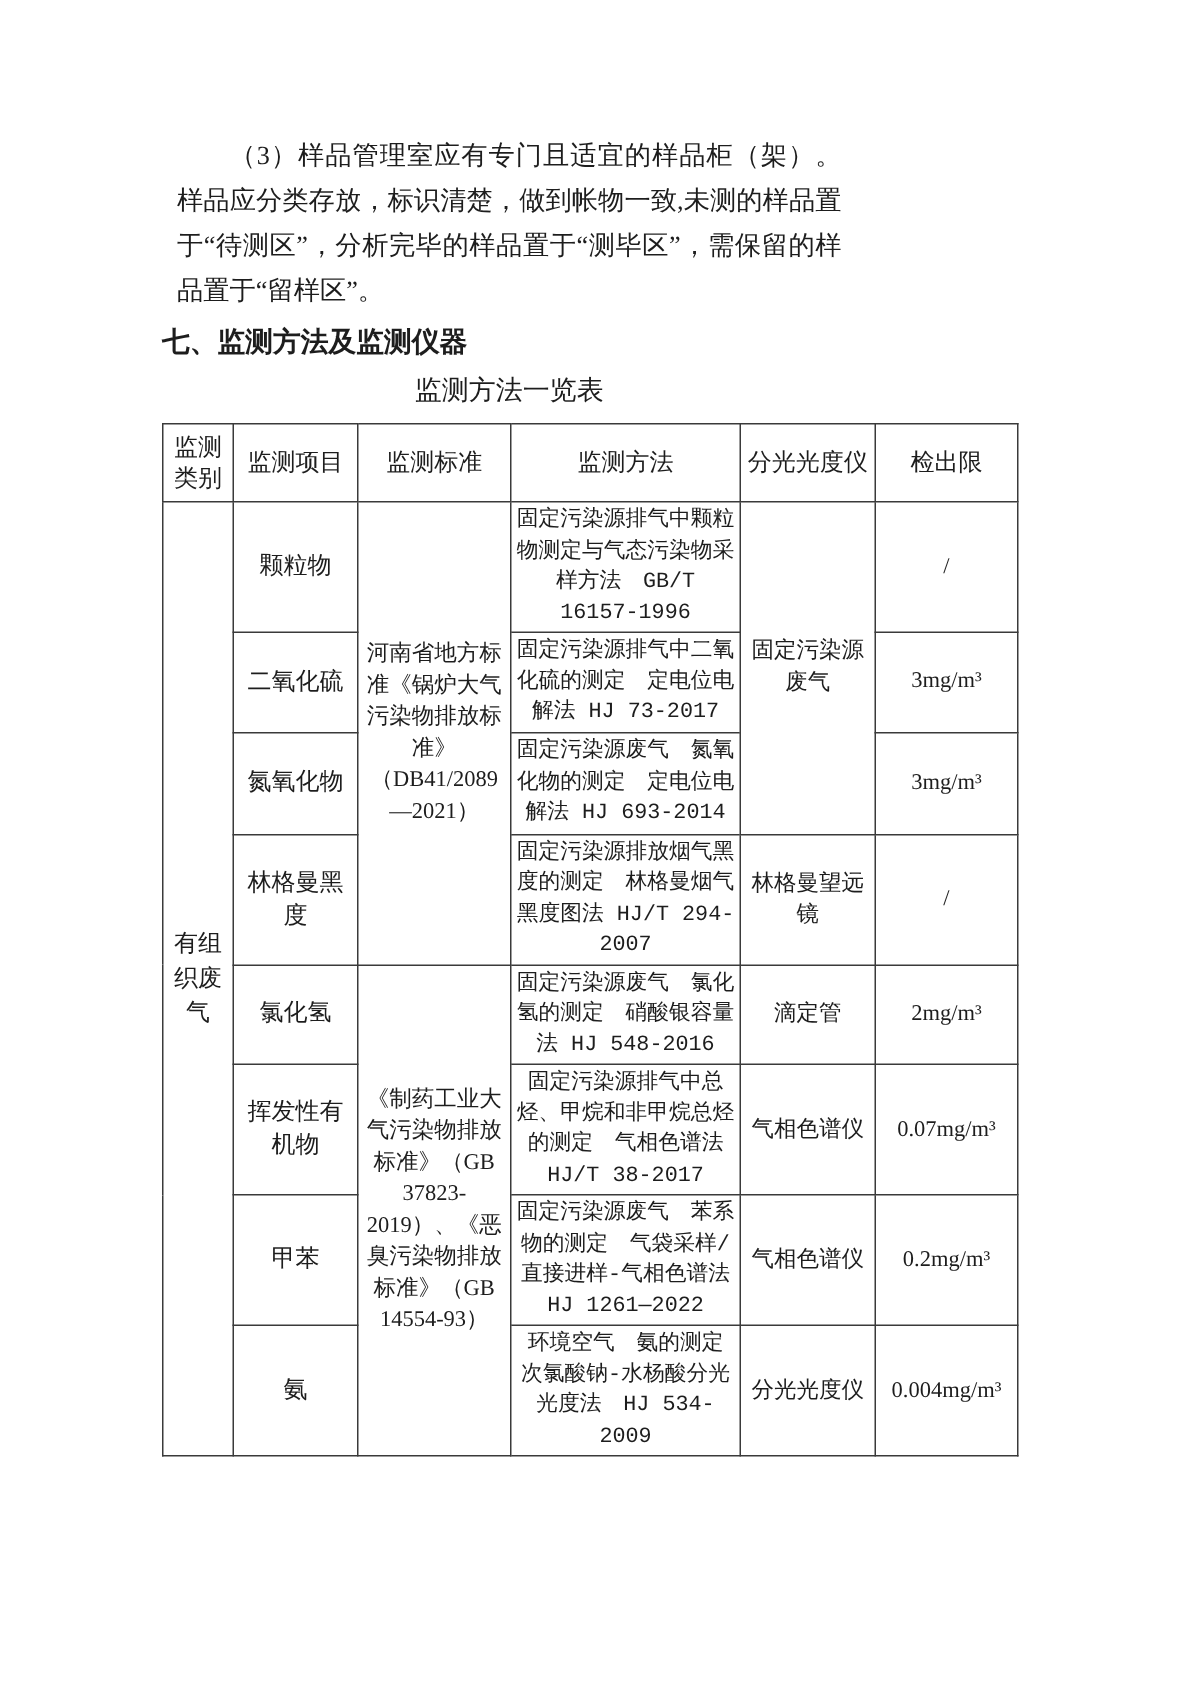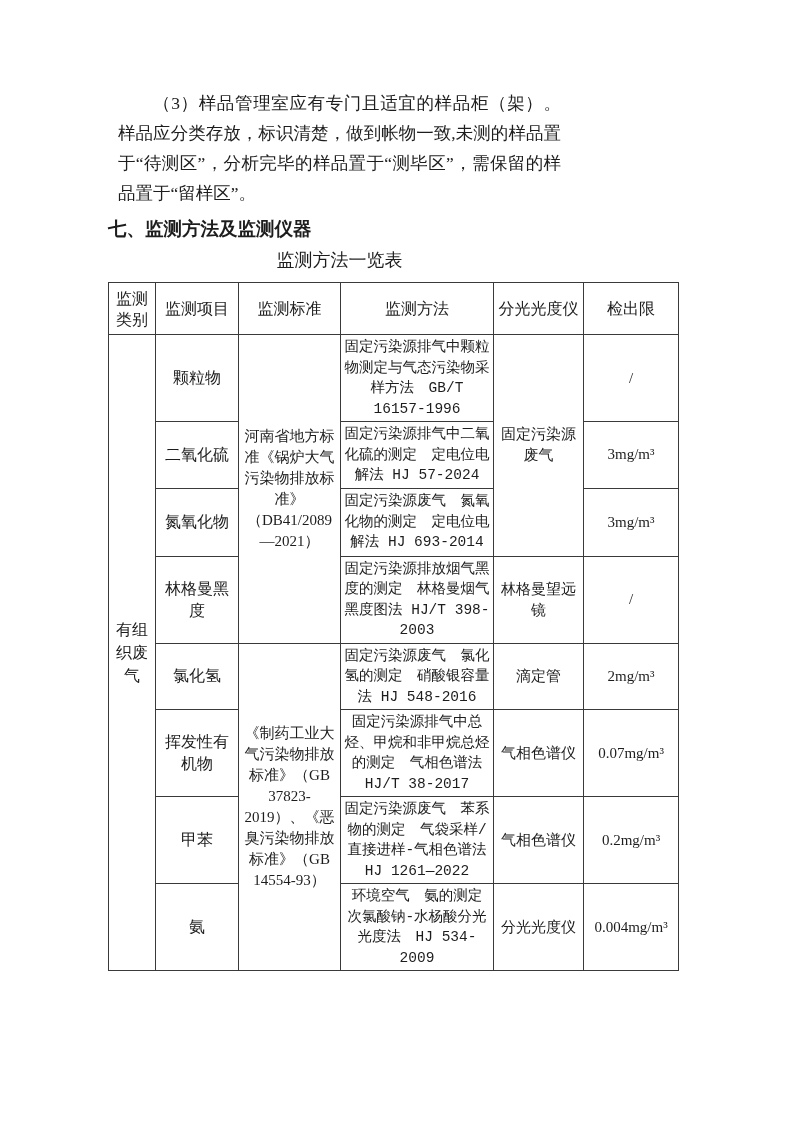--- a/index.html
+++ b/index.html
@@ -99,31 +99,31 @@
       <tr class="r1">
         <td class="c-cat" rowspan="8">有组织废气</td>
         <td class="c-item">颗粒物</td>
         <td class="c-std" rowspan="4">河南省地方标准《锅炉大气污染物排放标准》（DB41/2089—2021）</td>
         <td class="c-method">固定污染源排气中颗粒物测定与气态污染物采样方法　GB/T 16157-1996</td>
         <td class="c-instr" rowspan="3">固定污染源废气</td>
         <td class="c-limit">/</td>
       </tr>
       <tr class="r2">
         <td class="c-item">二氧化硫</td>
-        <td class="c-method">固定污染源排气中二氧化硫的测定　定电位电解法 HJ 57-2024</td>
+        <td class="c-method">固定污染源排气中二氧化硫的测定　定电位电解法 HJ 73-2017</td>
         <td class="c-limit">3mg/m³</td>
       </tr>
       <tr class="r3">
         <td class="c-item">氮氧化物</td>
         <td class="c-method">固定污染源废气　氮氧化物的测定　定电位电解法 HJ 693-2014</td>
         <td class="c-limit">3mg/m³</td>
       </tr>
       <tr class="r4">
         <td class="c-item">林格曼黑度</td>
-        <td class="c-method">固定污染源排放烟气黑度的测定　林格曼烟气黑度图法 HJ/T 398-2003</td>
+        <td class="c-method">固定污染源排放烟气黑度的测定　林格曼烟气黑度图法 HJ/T 294-2007</td>
         <td class="c-instr">林格曼望远镜</td>
         <td class="c-limit">/</td>
       </tr>
       <tr class="r5">
         <td class="c-item">氯化氢</td>
         <td class="c-std" rowspan="4">《制药工业大气污染物排放标准》（GB 37823-2019）、《恶臭污染物排放标准》（GB 14554-93）</td>
         <td class="c-method">固定污染源废气　氯化氢的测定　硝酸银容量法 HJ 548-2016</td>
         <td class="c-instr">滴定管</td>
         <td class="c-limit">2mg/m³</td>
       </tr>

